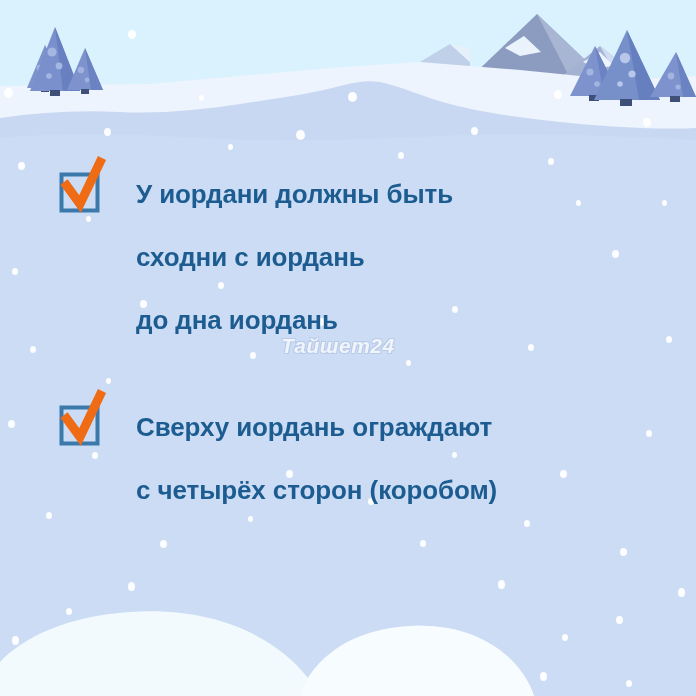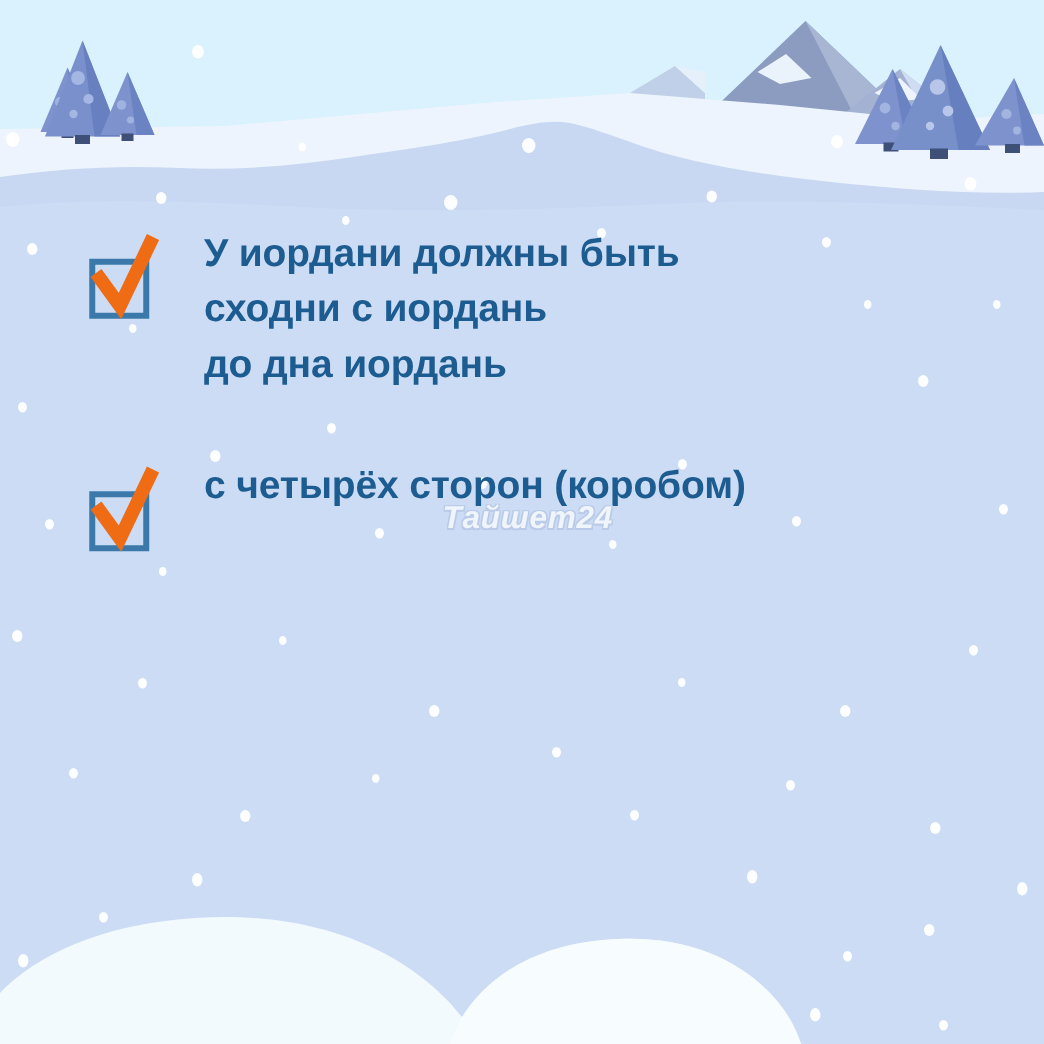--- a/index.html
+++ b/index.html
@@ -69,26 +69,26 @@
 
   .lines {
     margin-left: 78px;
     color: #1c5c90;
     font-size: 26px;
     font-weight: bold;
     line-height: 37px;
     letter-spacing: -0.1px;
     white-space: nowrap;
   }
-  .lines .ln { display: block; }
+  .lines .ln { display: block; margin-top: 26px; }
 
   
   .watermark {
     position: absolute;
-    left: 295px;
+    left: 281px;
     top: 334px;
     font-size: 21px;
     font-weight: bold;
     font-style: italic;
     color: #f2f6fc;
     letter-spacing: 0.5px;
     text-shadow:
       -1px -1px 0 #b9cbe8,
        1px -1px 0 #b9cbe8,
       -1px  1px 0 #b9cbe8,
@@ -255,20 +255,21 @@
     </div>
 
     <div class="point" style="margin-top:24px;">
       <span class="checkbox">
         <svg width="44" height="46" viewBox="0 0 44 46" xmlns="http://www.w3.org/2000/svg">
           <rect x="3.5" y="12.5" width="36" height="36" fill="none" stroke="#3b79ab" stroke-width="4"></rect>
           <path d="M6 20 L22 42 L44 -4" fill="none" stroke="#ef6c14" stroke-width="9" stroke-linecap="butt" stroke-linejoin="miter"></path>
         </svg>
       </span>
       <div class="lines">
+        <span class="ln">Сверху иордань ограждают</span>
         <span class="ln">с четырёх сторон (коробом)</span>
       </div>
     </div>
 
   </div>
 
   <div class="watermark">Тайшет24</div>
 
   <div class="mounds">
     <svg width="696" height="130" viewBox="0 0 696 130" xmlns="http://www.w3.org/2000/svg">

